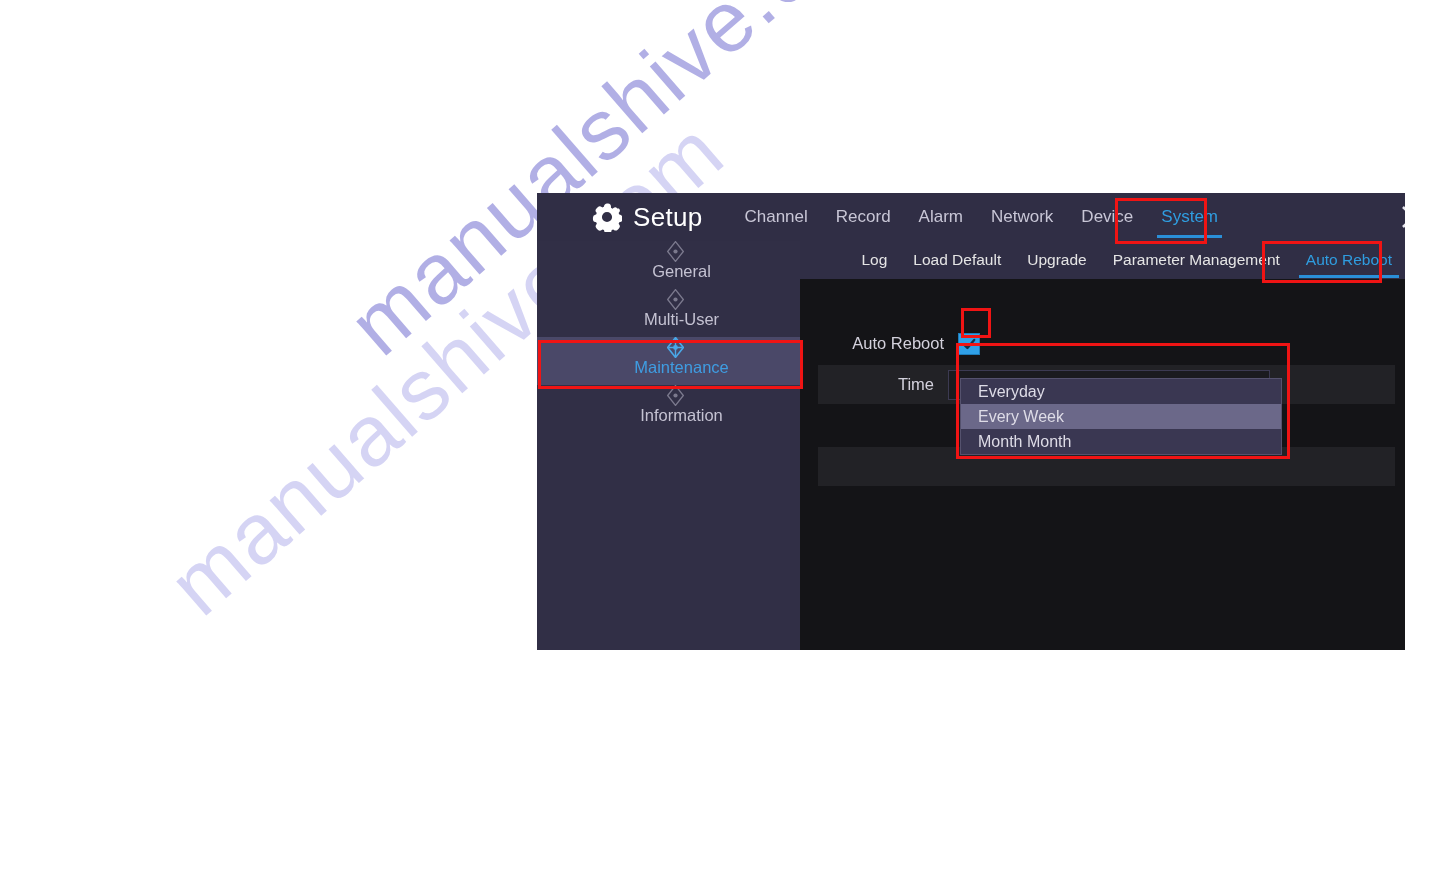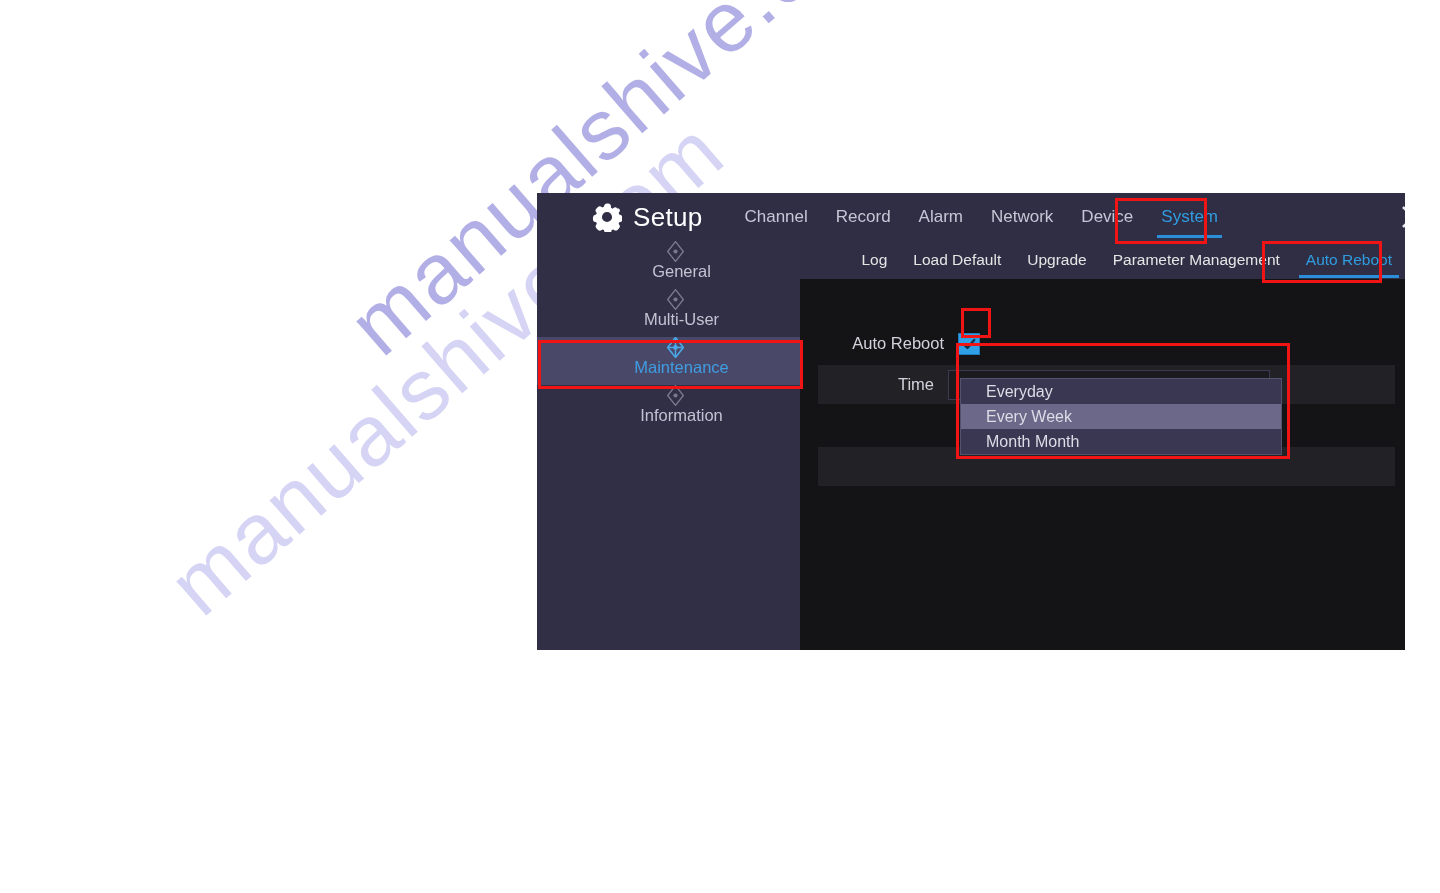--- a/index.html
+++ b/index.html
@@ -131,21 +131,21 @@
 
   .dropdown {
     position: absolute;
     left: 960px; top: 378px;
     width: 322px;
     border: 1px solid #55526e;
     box-sizing: border-box;
     z-index: 30;
   }
   .opt { height: 25px; display:flex; align-items:center; background:#3a3752; }
-  .opt .otxt { color:#dedce7; font-size: 16px; margin-left: 25px; }
+  .opt .otxt { color:#dedce7; font-size: 16px; margin-left: 17px; }
   .opt.sel { background: #6b6889; }
 
   
   .anno { position: absolute; border: 3px solid #f01414; box-sizing: border-box; z-index: 40; pointer-events:none; }
 </style>
 </head>
 <body>
 
 <div id="stage">
 

